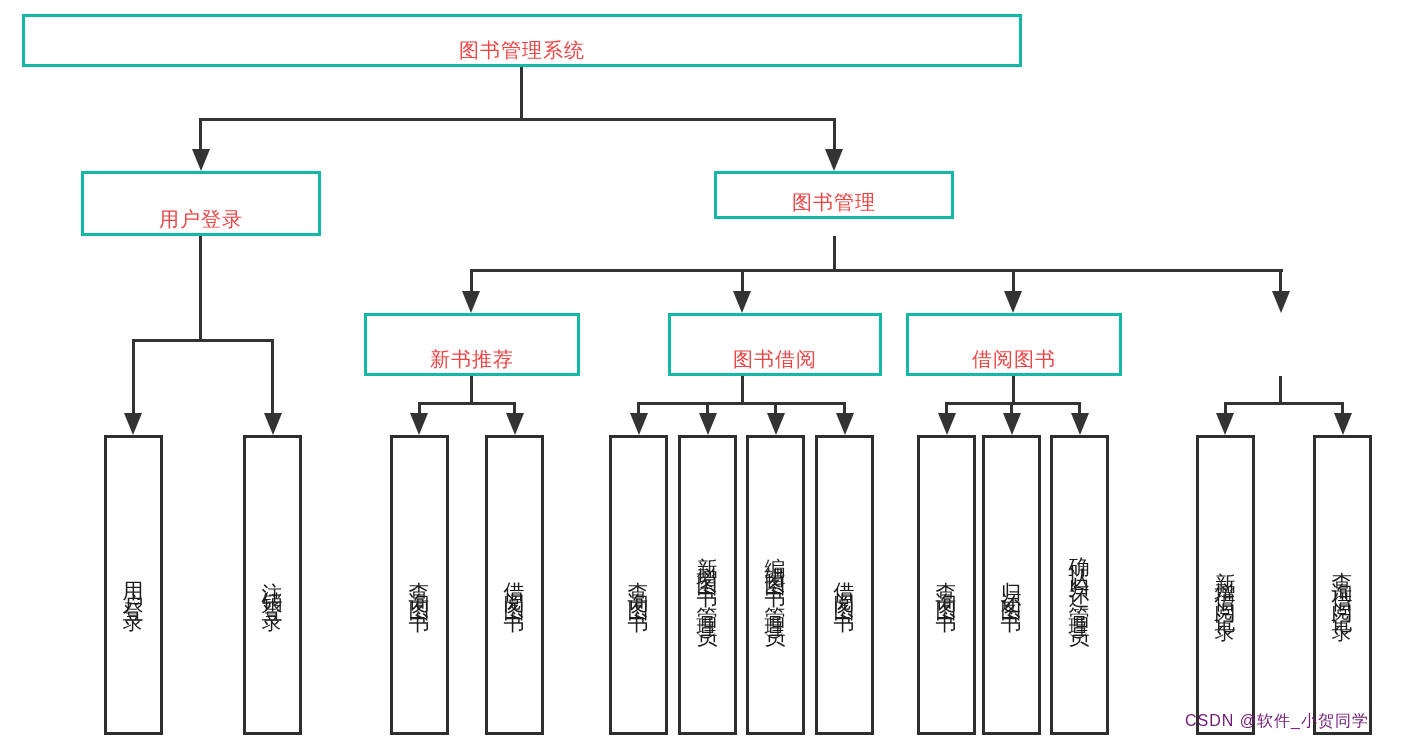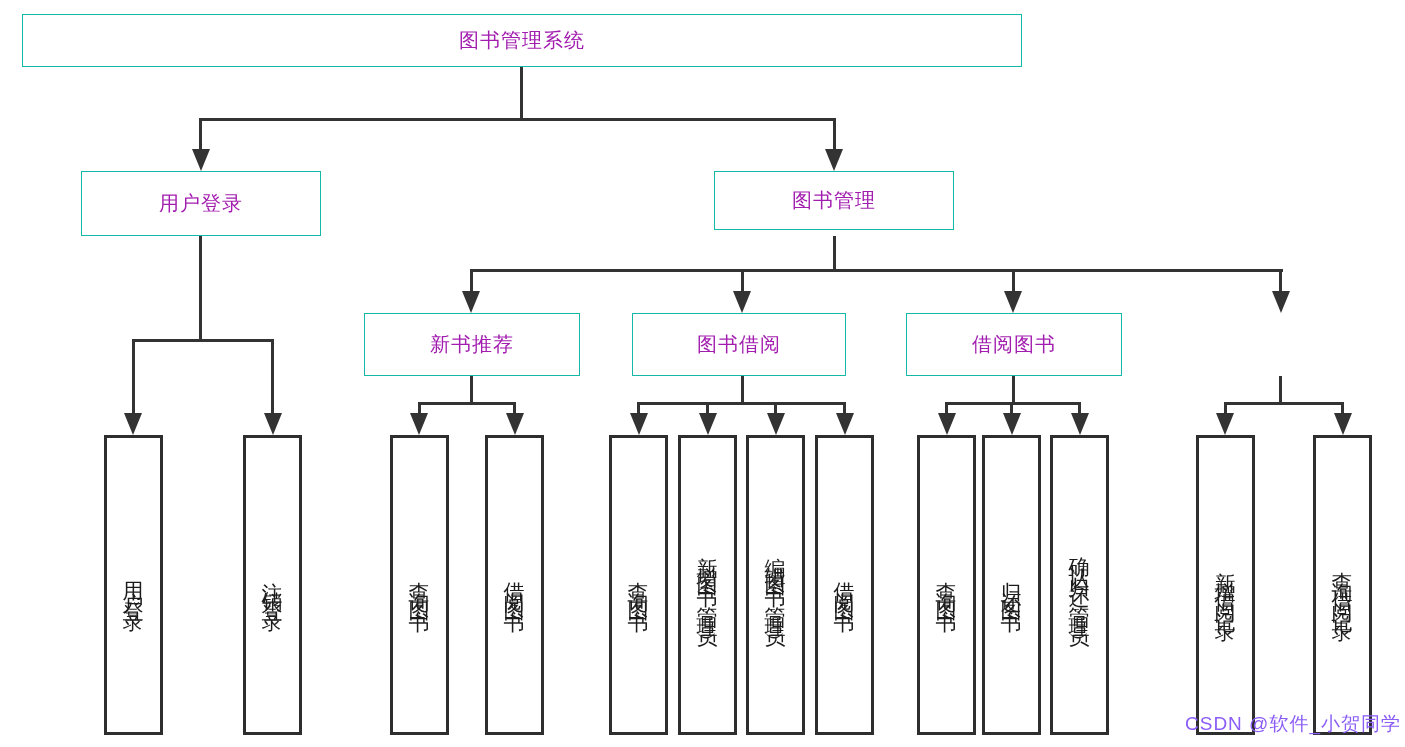--- a/index.html
+++ b/index.html
@@ -1,39 +1,39 @@
 <!DOCTYPE html>
 <html><head>
 <meta charset="utf-8">
 <style>
   html,body{margin:0;padding:0;background:#ffffff;}
   body{font-family:"Liberation Sans","DejaVu Sans",sans-serif;}
   #stage{position:relative;width:1405px;height:747px;background:#ffffff;overflow:hidden;}
   .hbox{
-    position:absolute;box-sizing:border-box;border:1px solid #14b8a6;background:#ffffff;
-    display:flex;align-items:center;justify-content:center;
-    font-size:20px;color:#a21caf;letter-spacing:1px;
+    position:absolute;box-sizing:border-box;border:3px solid #14b8a6;background:#ffffff;
+    display:flex;align-items:flex-end;justify-content:center;
+    font-size:20px;color:#ef4444;letter-spacing:1px;
   }
   .vbox{
     position:absolute;box-sizing:border-box;border:3px solid #2e2e2e;background:#ffffff;
     display:flex;align-items:center;justify-content:center;
   }
   .vtext{
     writing-mode:vertical-rl;text-orientation:mixed;
     font-size:21px;color:#1c1c1c;letter-spacing:10px;line-height:1;
     white-space:nowrap;
   }
   .line{position:absolute;background:#333333;}
   .arrow{
     position:absolute;width:0;height:0;
     border-left:9px solid transparent;border-right:9px solid transparent;
     border-top:22px solid #333333;
   }
   .watermark{
-    position:absolute;font-size:19px;color:#8b5cf6;letter-spacing:1px;white-space:nowrap;
+    position:absolute;font-size:16px;color:#701a75;letter-spacing:1px;white-space:nowrap;
   }
 </style>
 </head>
 <body>
 
 <div id="stage">
 
   <div class="hbox" style="left:22px;top:14px;width:1000px;height:53px;">
     <span>图书管理系统</span>
   </div>
@@ -41,21 +41,21 @@
   <div class="line" style="left:520px;top:67px;width:3px;height:53px;"></div>
   <div class="line" style="left:200px;top:118px;width:636px;height:3px;"></div>
   <div class="line" style="left:199px;top:118px;width:3px;height:32px;"></div>
   <div class="arrow" style="left:192px;top:149px;"></div>
   <div class="line" style="left:833px;top:118px;width:3px;height:32px;"></div>
   <div class="arrow" style="left:825px;top:149px;"></div>
 
   <div class="hbox" style="left:81px;top:171px;width:240px;height:65px;">
     <span>用户登录</span>
   </div>
-  <div class="hbox" style="left:714px;top:171px;width:240px;height:59px;">
+  <div class="hbox" style="left:714px;top:171px;width:240px;height:48px;">
     <span>图书管理</span>
   </div>
 
   <div class="line" style="left:199px;top:236px;width:3px;height:106px;"></div>
   <div class="line" style="left:132px;top:339px;width:142px;height:3px;"></div>
   <div class="line" style="left:132px;top:339px;width:3px;height:76px;"></div>
   <div class="arrow" style="left:124px;top:413px;"></div>
   <div class="line" style="left:271px;top:339px;width:3px;height:76px;"></div>
   <div class="arrow" style="left:264px;top:413px;"></div>
 
@@ -66,21 +66,21 @@
   <div class="line" style="left:741px;top:269px;width:3px;height:24px;"></div>
   <div class="arrow" style="left:733px;top:291px;"></div>
   <div class="line" style="left:1012px;top:269px;width:3px;height:24px;"></div>
   <div class="arrow" style="left:1004px;top:291px;"></div>
   <div class="line" style="left:1279px;top:269px;width:3px;height:24px;"></div>
   <div class="arrow" style="left:1272px;top:291px;"></div>
 
   <div class="hbox" style="left:364px;top:313px;width:216px;height:63px;">
     <span>新书推荐</span>
   </div>
-  <div class="hbox" style="left:632px;top:313px;width:214px;height:63px;">
+  <div class="hbox" style="left:668px;top:313px;width:214px;height:63px;">
     <span>图书借阅</span>
   </div>
   <div class="hbox" style="left:906px;top:313px;width:216px;height:63px;">
     <span>借阅图书</span>
   </div>
 
   <div class="line" style="left:470px;top:376px;width:3px;height:29px;"></div>
   <div class="line" style="left:418px;top:402px;width:98px;height:3px;"></div>
   <div class="line" style="left:418px;top:402px;width:3px;height:13px;"></div>
   <div class="arrow" style="left:410px;top:413px;"></div>

